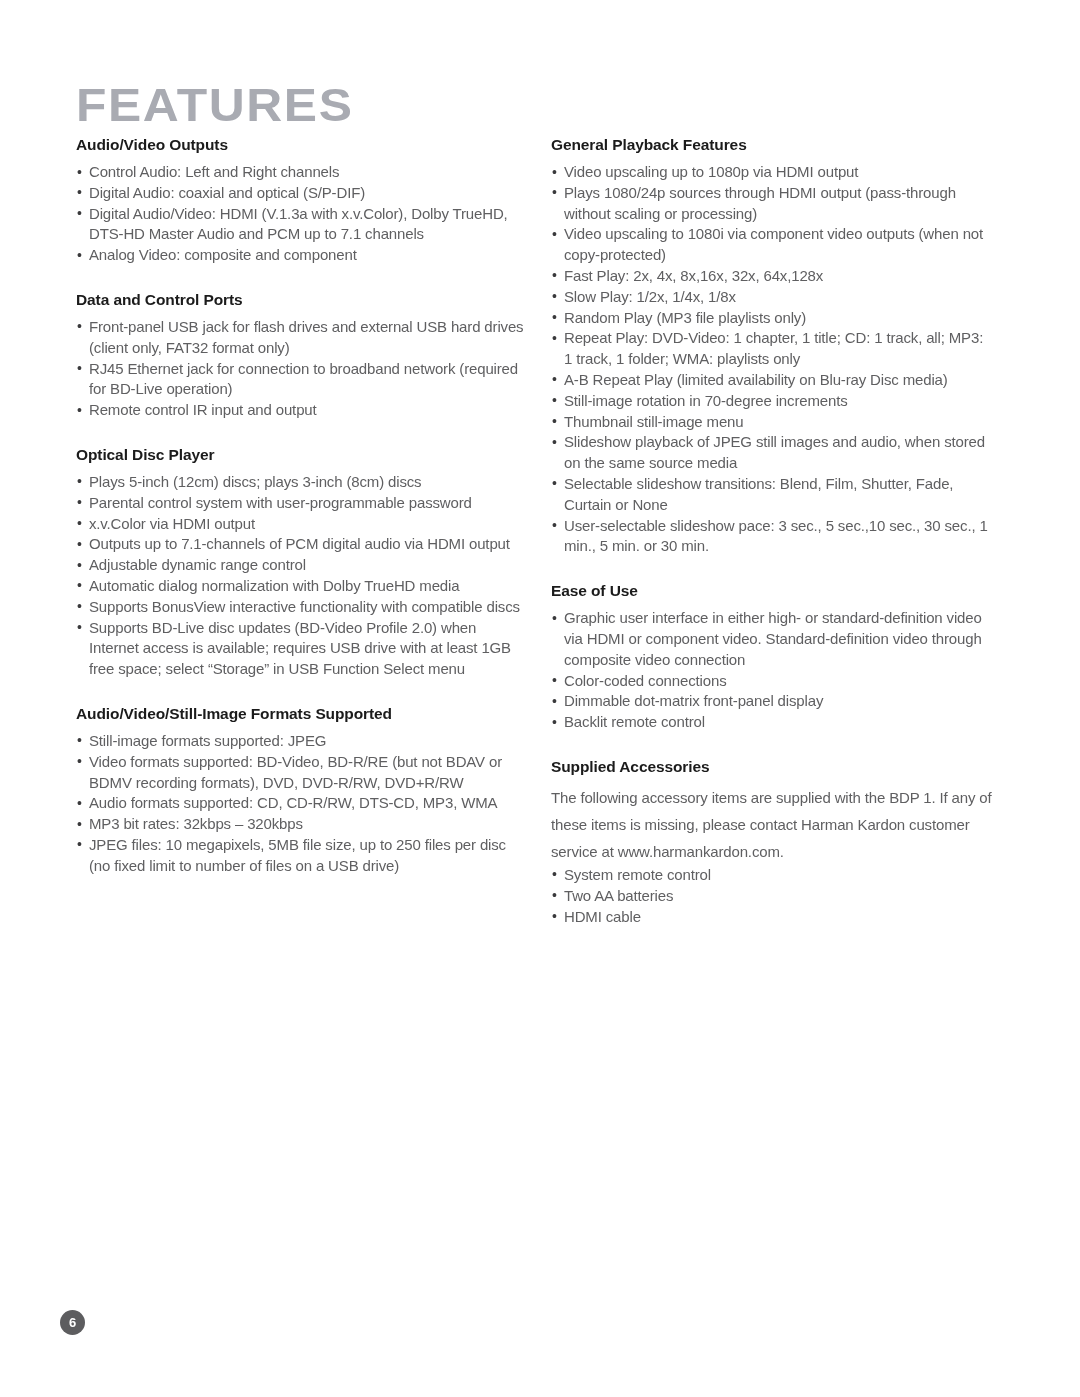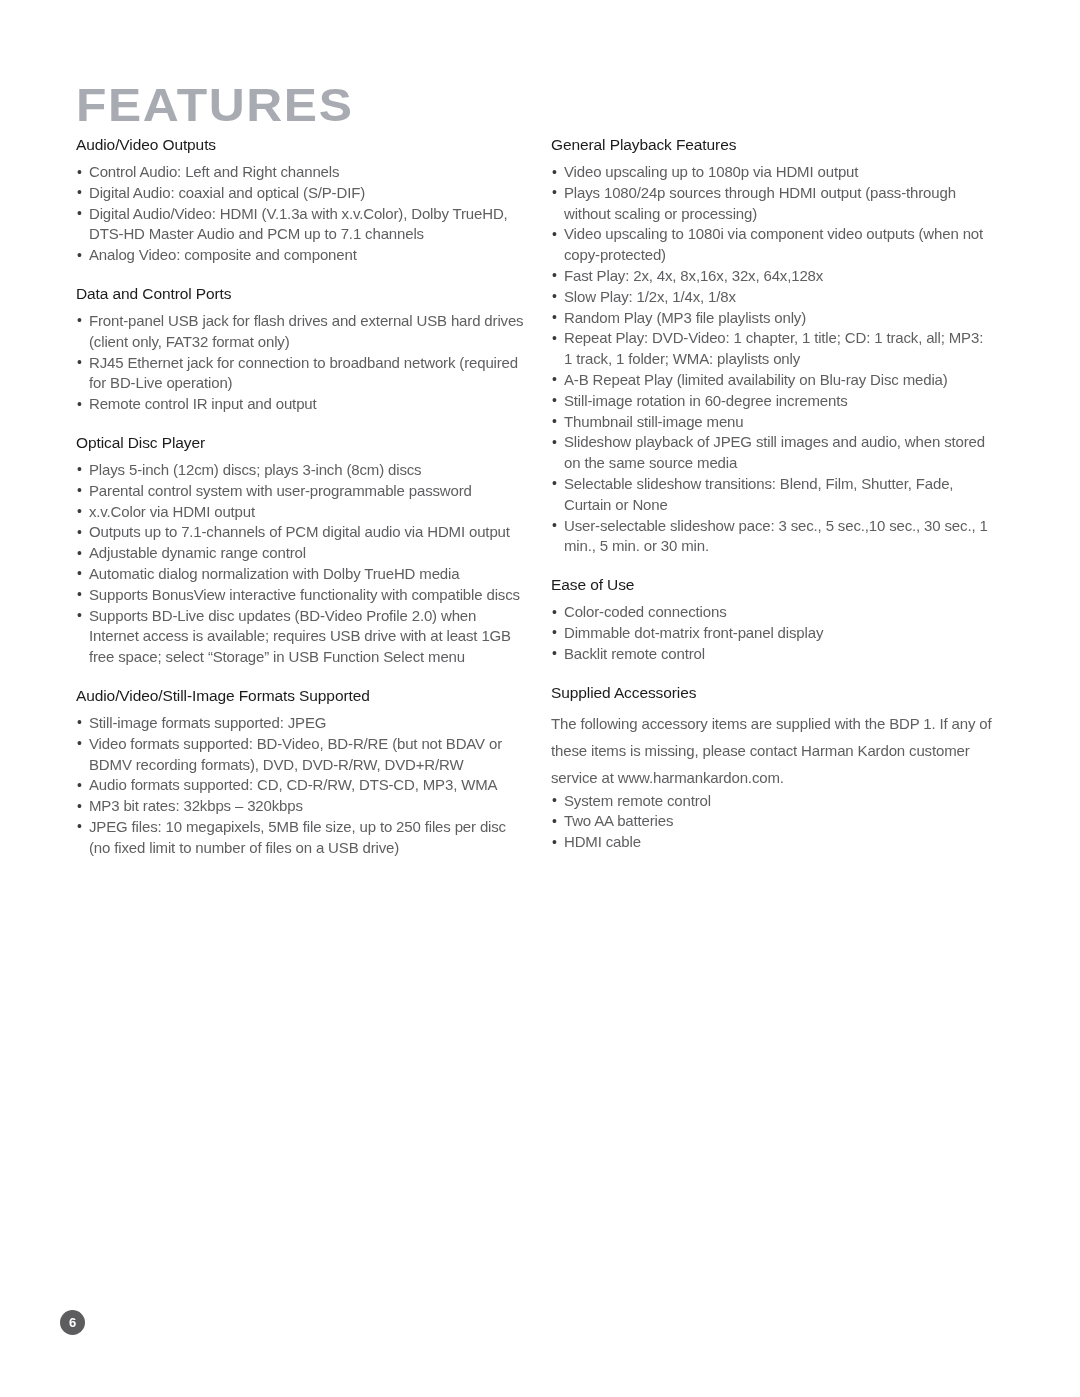--- a/index.html
+++ b/index.html
@@ -51,25 +51,25 @@
   .col-right { left: 551px; width: 443px; }
 
   
   .section { margin-bottom: 0; }
 
   h2.sec-title {
     margin: 0 0 7px 0;
     padding: 0;
     font-size: 15.5px;
     line-height: 20px;
-    font-weight: 400;
+    font-weight: 700;
     color: #1b1b1b;
     letter-spacing: -0.1px;
   }
-  .section + .section > h2.sec-title { margin-top: 18px; }
+  .section + .section > h2.sec-title { margin-top: 24px; }
 
   ul.bullets {
     list-style: none;
     margin: 0;
     padding: 0;
   }
   ul.bullets li {
     position: relative;
     padding-left: 13px;
     margin: 0;
@@ -171,30 +171,31 @@
           <h2 class="sec-title">General Playback Features</h2>
           <ul class="bullets">
             <li>Video upscaling up to 1080p via HDMI output</li>
             <li>Plays 1080/24p sources through HDMI output (pass-through without scaling or processing)</li>
             <li>Video upscaling to 1080i via component video outputs (when not copy-protected)</li>
             <li>Fast Play: 2x, 4x, 8x,16x, 32x, 64x,128x</li>
             <li>Slow Play: 1/2x, 1/4x, 1/8x</li>
             <li>Random Play (MP3 file playlists only)</li>
             <li>Repeat Play: DVD-Video: 1 chapter, 1 title; CD: 1 track, all; MP3: 1 track, 1 folder; WMA: playlists only</li>
             <li>A-B Repeat Play (limited availability on Blu-ray Disc media)</li>
-            <li>Still-image rotation in 60-degree increments</li>
+            <li>Still-image rotation in 70-degree increments</li>
             <li>Thumbnail still-image menu</li>
             <li>Slideshow playback of JPEG still images and audio, when stored on the same source media</li>
             <li>Selectable slideshow transitions: Blend, Film, Shutter, Fade, Curtain or None</li>
             <li>User-selectable slideshow pace: 3 sec., 5 sec.,10 sec., 30 sec., 1 min., 5 min. or 30 min.</li>
           </ul>
         </div>
         <div class="section">
           <h2 class="sec-title">Ease of Use</h2>
           <ul class="bullets">
+            <li>Graphic user interface in either high- or standard-definition video via HDMI or component video. Standard-definition video through composite video connection</li>
             <li>Color-coded connections</li>
             <li>Dimmable dot-matrix front-panel display</li>
             <li>Backlit remote control</li>
           </ul>
         </div>
         <div class="section">
           <h2 class="sec-title">Supplied Accessories</h2>
           <p class="para">The following accessory items are supplied with the BDP 1. If any of these items is missing, please contact Harman Kardon customer service at www.harmankardon.com.</p>
           <ul class="bullets">
             <li>System remote control</li>

